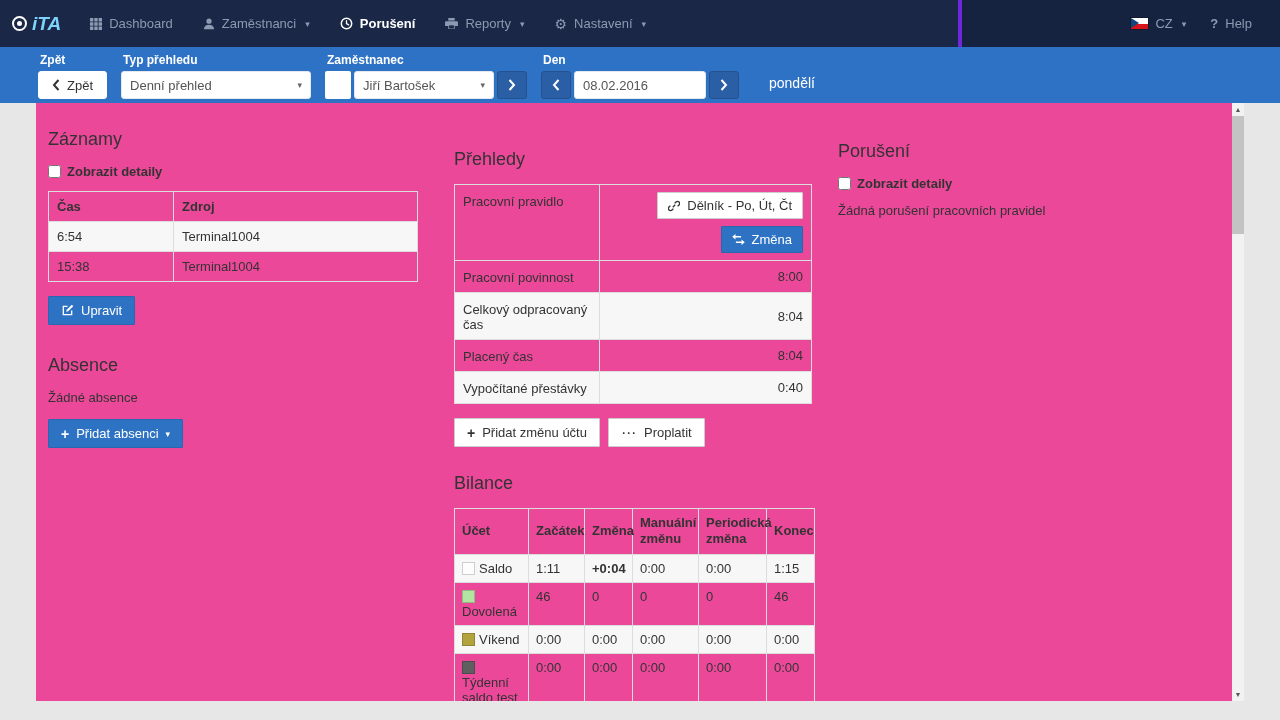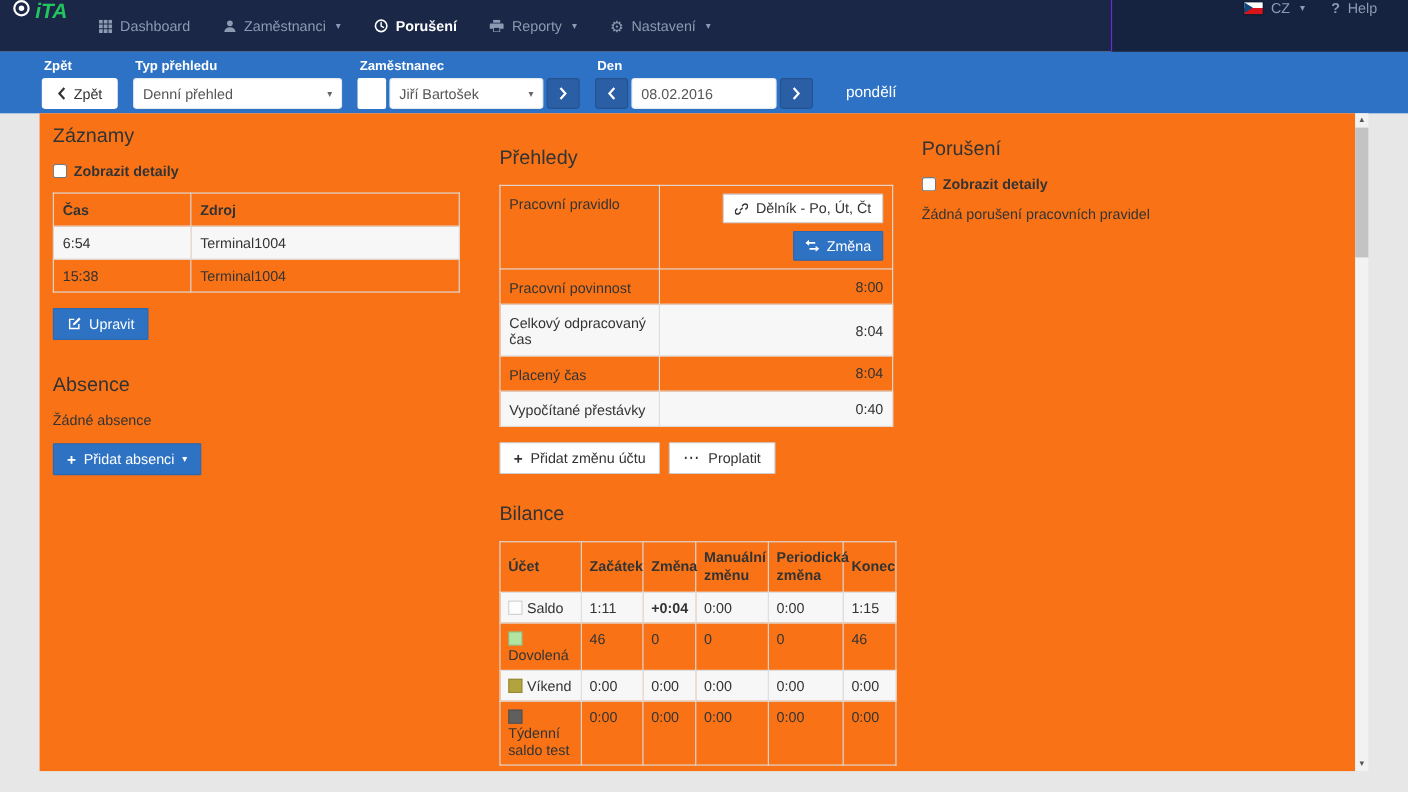--- a/index.html
+++ b/index.html
@@ -10,41 +10,41 @@
     font-family:"Liberation Sans","DejaVu Sans",sans-serif;
     font-size:13px; color:#333;
   }
 
   
   .navbar {
     height:47px; background:#1a2746; display:flex; align-items:stretch;
     color:#8d9ab1;
   }
   .brand {
-    display:flex; align-items:flex-start; gap:5px; padding:0 14px 0 12px;
-    color:#22c55e; font-size:19px; font-weight:bold; font-style:italic; cursor:pointer;
+    display:flex; align-items:center; gap:5px; padding:0 14px 0 12px;
+    color:#7dd3fc; font-size:19px; font-weight:bold; font-style:italic; cursor:pointer;
   }
   .brand-circle {
     width:15px; height:15px; border:2.5px solid #fff; border-radius:50%;
     position:relative; display:inline-block;
   }
   .brand-circle::after {
     content:""; position:absolute; left:3px; top:3px; width:5px; height:5px;
     background:#fff; border-radius:50%;
   }
   .nav-item {
     display:flex; align-items:center; gap:7px; padding:0 15px;
     font-size:13px; cursor:pointer; white-space:nowrap;
   }
   .nav-item.active { color:#fff; font-weight:bold; }
   .nav-item .caret, .nav-right .caret { font-size:9px; margin-left:2px; }
   .nav-spacer { flex:1; }
   .nav-right {
-    width:270px; background:#162340; border-left:1px solid #6d28d9;
-    display:flex; align-items:flex-start; justify-content:flex-end; padding-right:16px;
+    width:322px; background:#162340; border-left:4px solid #6d28d9;
+    display:flex; align-items:center; justify-content:flex-end; padding-right:16px;
   }
   .nav-right .nav-item { padding:0 12px; }
   .flag { width:17px; height:11px; position:relative; display:inline-block; overflow:hidden; box-shadow:0 0 0 1px rgba(0,0,0,.25); }
   .flag .stripes { position:absolute; inset:0; background:linear-gradient(#fff 0 50%, #d7141a 50% 100%); }
   .flag .tri { position:absolute; left:0; top:0; width:0; height:0;
     border-top:5.5px solid transparent; border-bottom:5.5px solid transparent; border-left:8px solid #11457e; }
   .help-q { font-size:13px; font-weight:bold; }
 
   
   .filterbar {
@@ -73,21 +73,21 @@
     display:inline-flex; align-items:center; justify-content:center; color:#fff; cursor:pointer;
   }
   .date-input {
     width:132px; height:28px; border:1px solid #e4e9f0; border-radius:3px;
     padding:0 8px; font-size:13px; color:#555; font-family:inherit;
   }
   .weekday { color:#fff; font-size:14px; margin:22px 0 0 16px; }
 
   
   .content-outer { margin:0 36px; display:flex; height:598px; }
-  .content { flex:1; background:#f97316; padding:4px 12px 0 12px; display:flex; overflow:hidden; }
+  .content { flex:1; background:#ec4899; padding:20px 12px 0 12px; display:flex; overflow:hidden; }
   .col-left  { width:370px; margin-right:36px; }
   .col-mid   { width:360px; margin-right:24px; }
   .col-right { flex:1; }
 
   h2.sect { font-size:18px; font-weight:normal; color:#333; margin:6px 0 14px 0; }
   .col-mid  h2.sect:first-child { margin-top:26px; }
   .col-right h2.sect:first-child { margin-top:18px; }
 
   .chk-row { display:flex; align-items:center; gap:6px; font-weight:bold; margin-bottom:12px; }
   .chk-row input { width:13px; height:13px; margin:0; }

